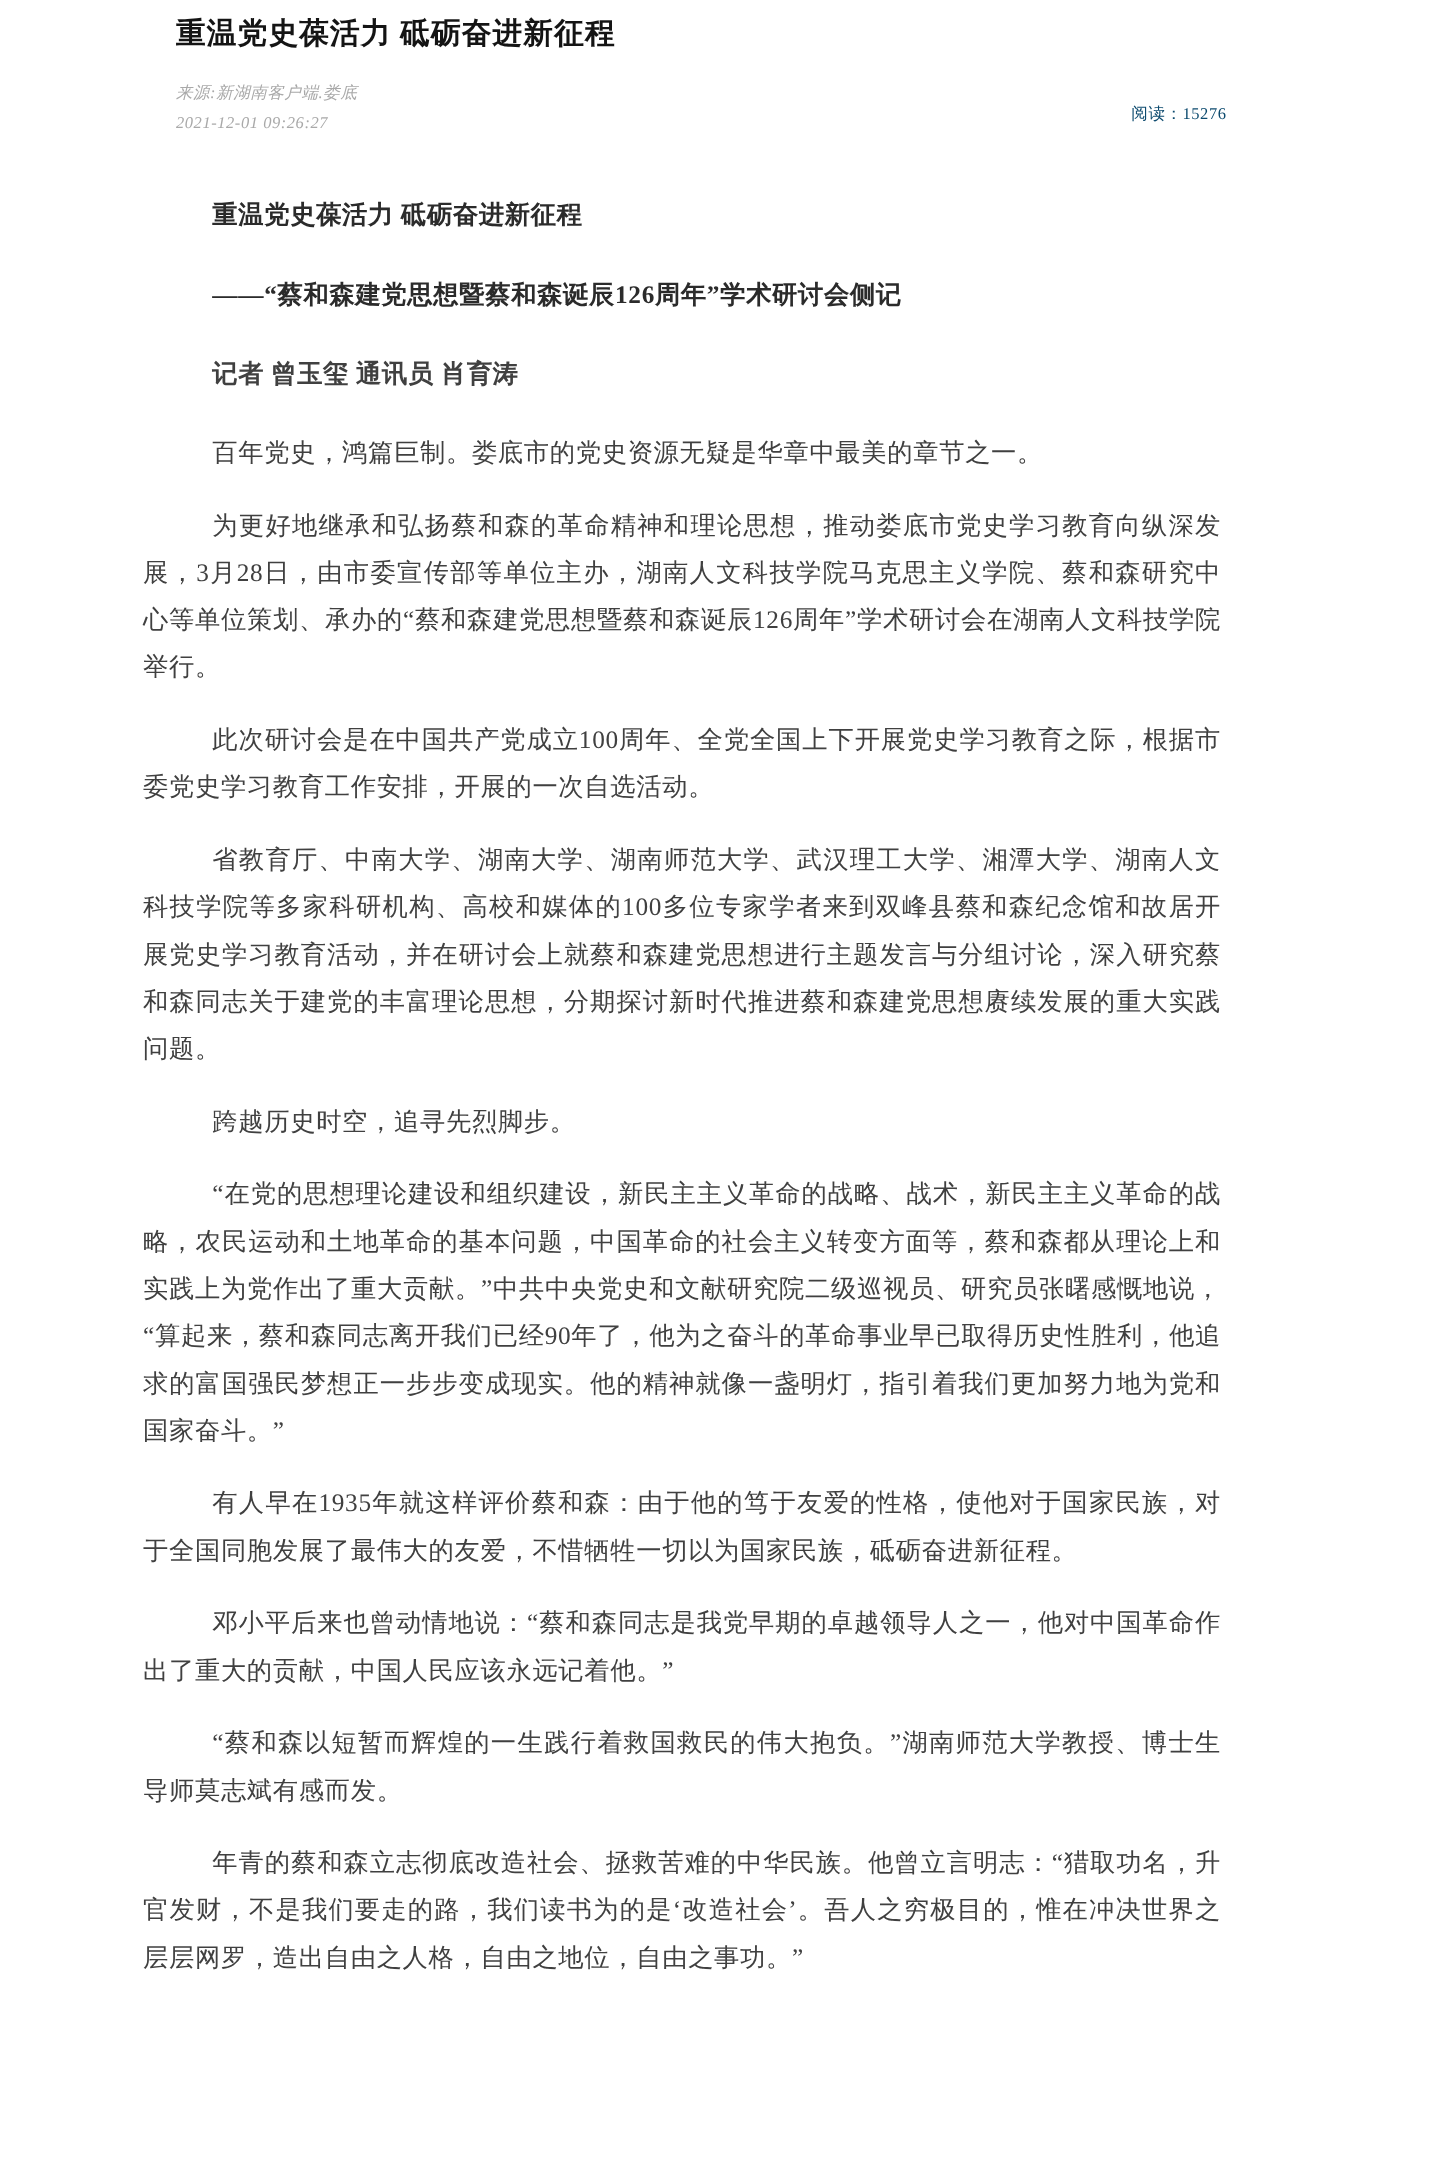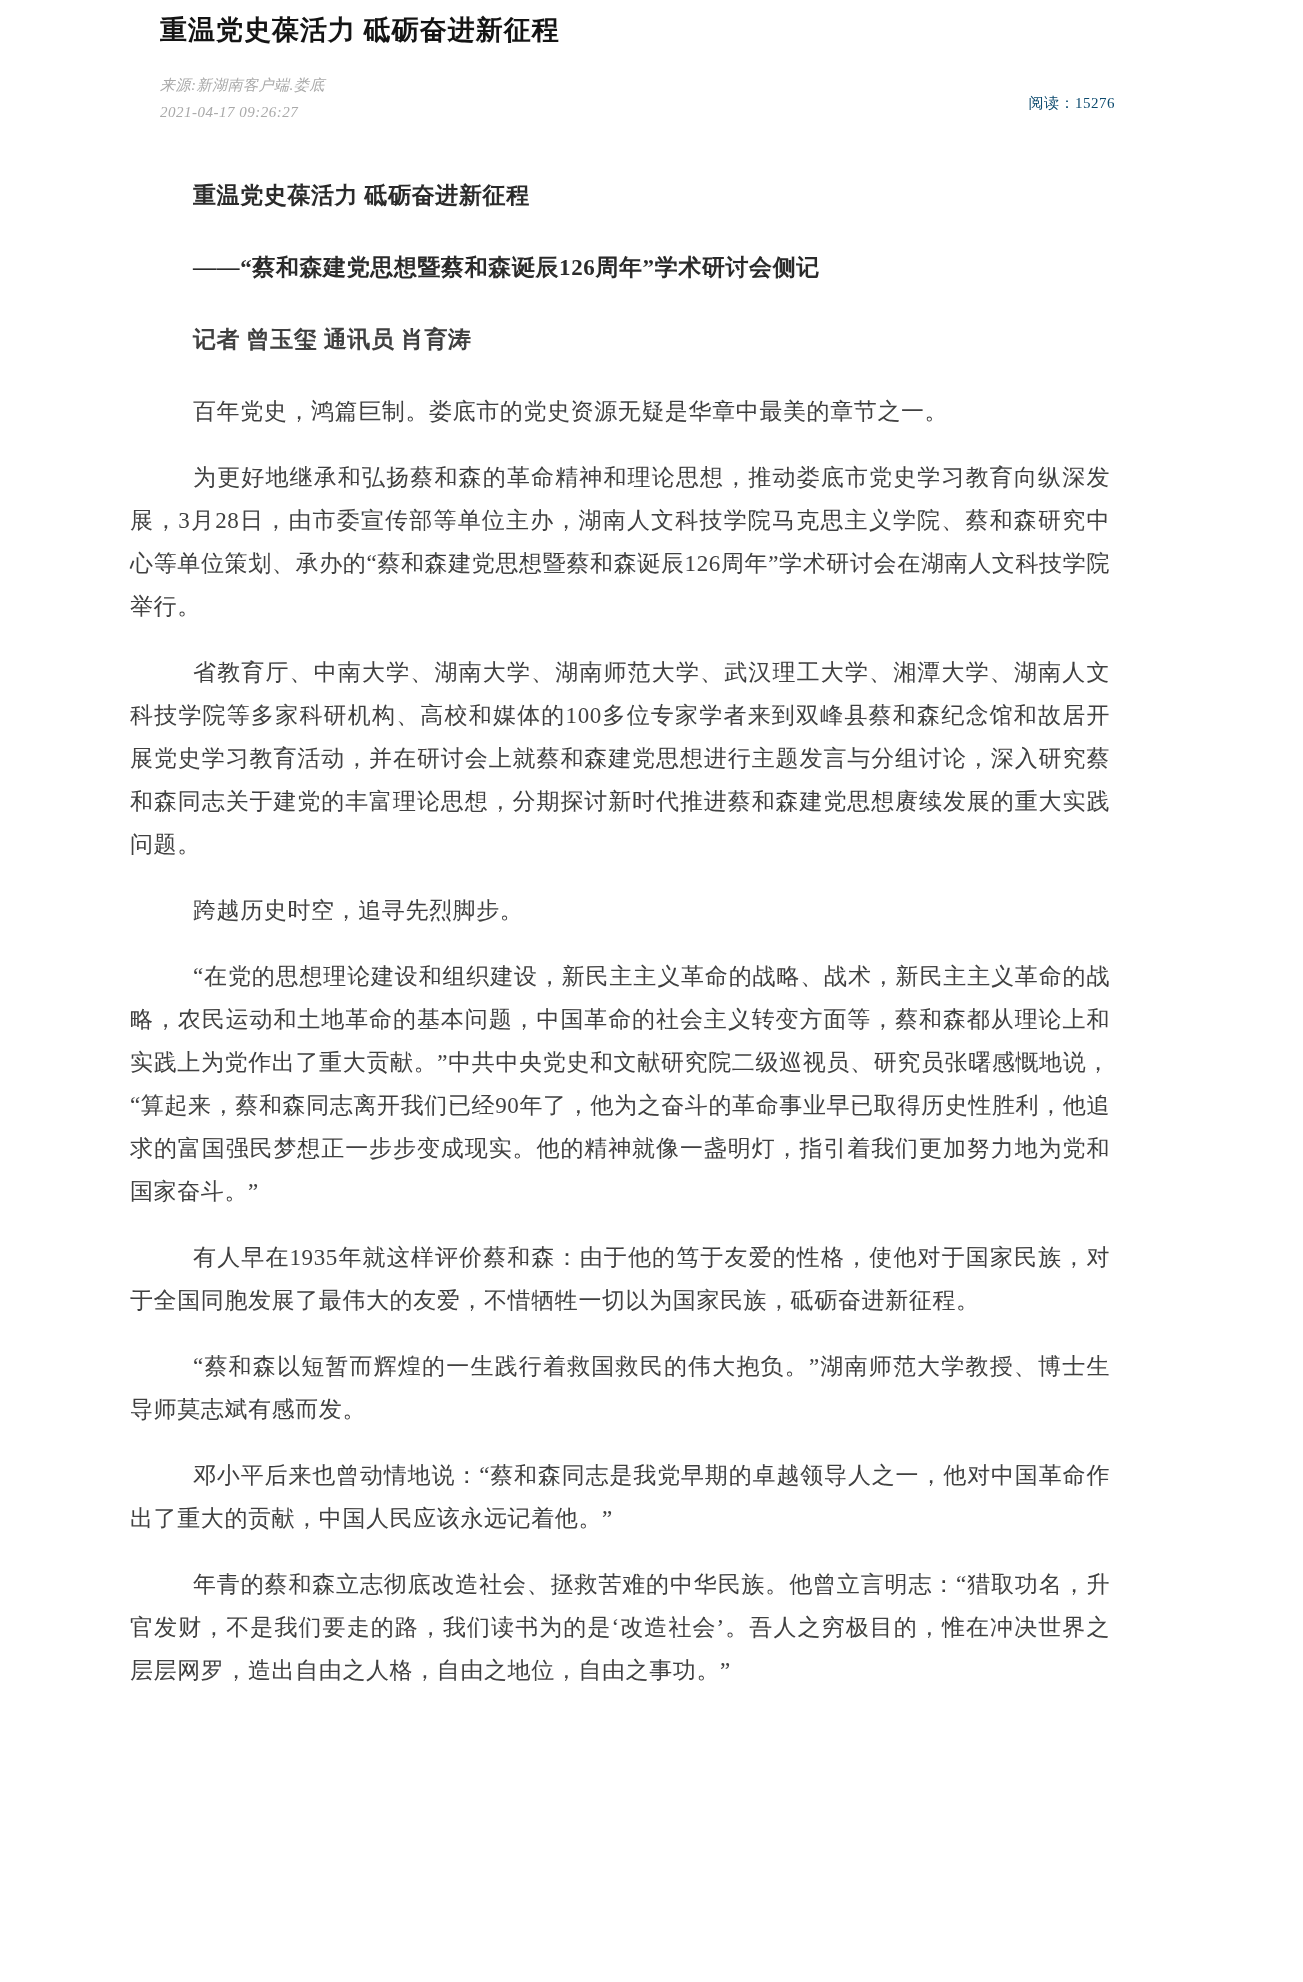--- a/index.html
+++ b/index.html
@@ -72,34 +72,35 @@
 </head>
 <body>
 
 <div class="page">
 
   <header class="article-header">
     <h1 class="page-title">重温党史葆活力 砥砺奋进新征程</h1>
     <div class="meta">
       <div class="meta-left">
         <div>来源:新湖南客户端.娄底</div>
-        <div>2021-04-17 09:26:27</div>
+        <div>2021-12-01 09:26:27</div>
       </div>
       <div class="read-count"><span>阅读：</span><span>15276</span></div>
     </div>
   </header>
 
   <main class="article-body">
     <p class="bold">重温党史葆活力 砥砺奋进新征程</p>
     <p class="bold">——“蔡和森建党思想暨蔡和森诞辰126周年”学术研讨会侧记</p>
     <p class="byline">记者 曾玉玺 通讯员 肖育涛</p>
     <p>百年党史，鸿篇巨制。娄底市的党史资源无疑是华章中最美的章节之一。</p>
     <p>为更好地继承和弘扬蔡和森的革命精神和理论思想，推动娄底市党史学习教育向纵深发展，3月28日，由市委宣传部等单位主办，湖南人文科技学院马克思主义学院、蔡和森研究中心等单位策划、承办的“蔡和森建党思想暨蔡和森诞辰126周年”学术研讨会在湖南人文科技学院举行。</p>
+    <p>此次研讨会是在中国共产党成立100周年、全党全国上下开展党史学习教育之际，根据市委党史学习教育工作安排，开展的一次自选活动。</p>
     <p>省教育厅、中南大学、湖南大学、湖南师范大学、武汉理工大学、湘潭大学、湖南人文科技学院等多家科研机构、高校和媒体的100多位专家学者来到双峰县蔡和森纪念馆和故居开展党史学习教育活动，并在研讨会上就蔡和森建党思想进行主题发言与分组讨论，深入研究蔡和森同志关于建党的丰富理论思想，分期探讨新时代推进蔡和森建党思想赓续发展的重大实践问题。</p>
     <p>跨越历史时空，追寻先烈脚步。</p>
     <p>“在党的思想理论建设和组织建设，新民主主义革命的战略、战术，新民主主义革命的战略，农民运动和土地革命的基本问题，中国革命的社会主义转变方面等，蔡和森都从理论上和实践上为党作出了重大贡献。”中共中央党史和文献研究院二级巡视员、研究员张曙感慨地说，“算起来，蔡和森同志离开我们已经90年了，他为之奋斗的革命事业早已取得历史性胜利，他追求的富国强民梦想正一步步变成现实。他的精神就像一盏明灯，指引着我们更加努力地为党和国家奋斗。”</p>
     <p>有人早在1935年就这样评价蔡和森：由于他的笃于友爱的性格，使他对于国家民族，对于全国同胞发展了最伟大的友爱，不惜牺牲一切以为国家民族，砥砺奋进新征程。</p>
+    <p>邓小平后来也曾动情地说：“蔡和森同志是我党早期的卓越领导人之一，他对中国革命作出了重大的贡献，中国人民应该永远记着他。”</p>
     <p>“蔡和森以短暂而辉煌的一生践行着救国救民的伟大抱负。”湖南师范大学教授、博士生导师莫志斌有感而发。</p>
-    <p>邓小平后来也曾动情地说：“蔡和森同志是我党早期的卓越领导人之一，他对中国革命作出了重大的贡献，中国人民应该永远记着他。”</p>
     <p>年青的蔡和森立志彻底改造社会、拯救苦难的中华民族。他曾立言明志：“猎取功名，升官发财，不是我们要走的路，我们读书为的是‘改造社会’。吾人之穷极目的，惟在冲决世界之层层网罗，造出自由之人格，自由之地位，自由之事功。”</p>
   </main>
 
 </div>
 
 </body></html>

